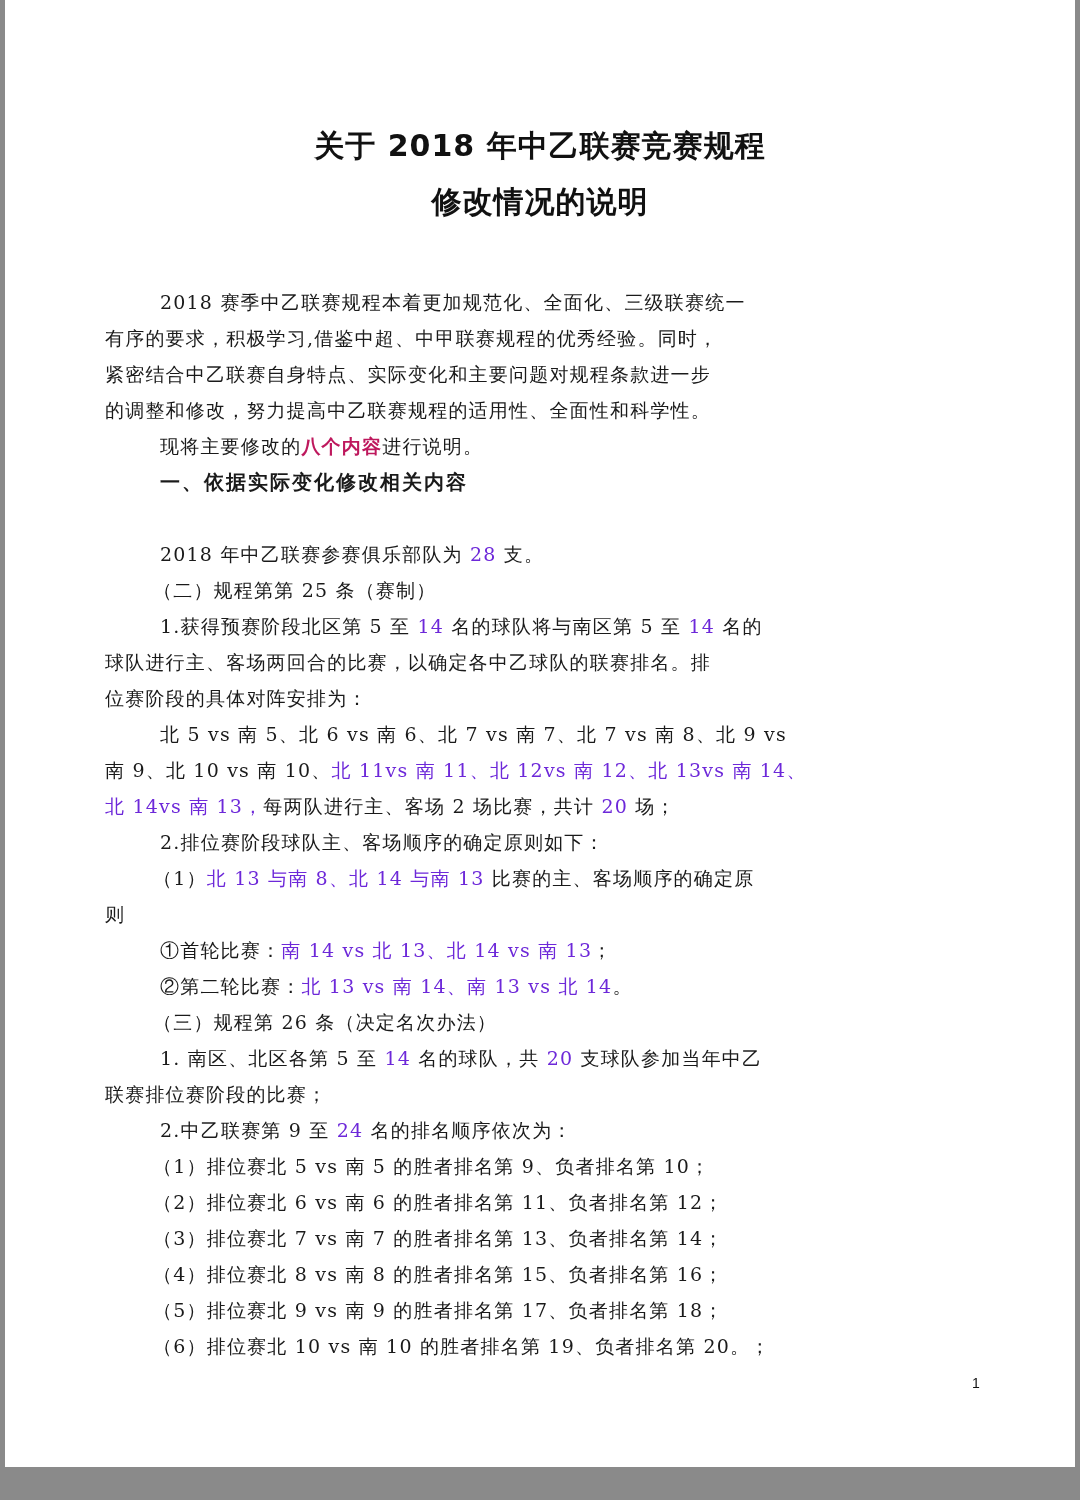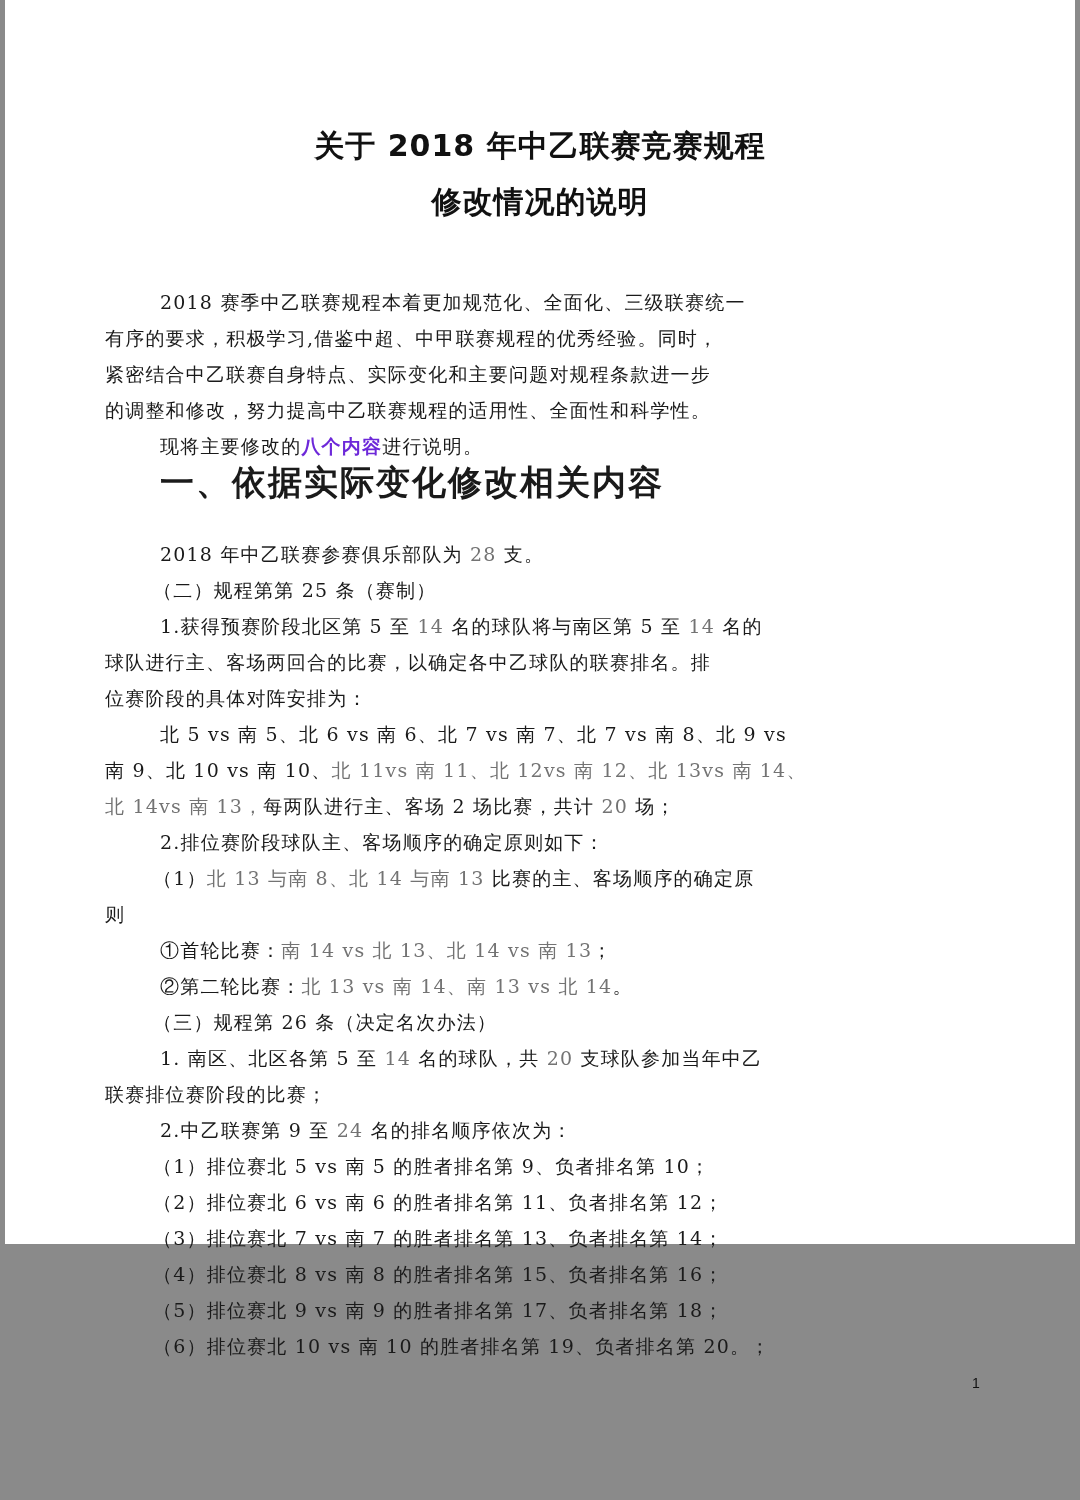--- a/index.html
+++ b/index.html
@@ -3,40 +3,40 @@
 <meta charset="utf-8">
 <style>
   html, body { margin: 0; padding: 0; }
   body {
     width: 1080px; height: 1500px; overflow: hidden;
     background: #8a8a8a;
     position: relative;
     font-family: "DejaVu Serif", "Liberation Serif", serif;
   }
   .page {
-    position: absolute; left: 5px; top: 0; width: 1070px; height: 1244px;
+    position: absolute; left: 5px; top: 0; width: 1070px; height: 1467px;
     background: #ffffff;
   }
   .title {
     position: absolute; left: 0; width: 1070px; text-align: center;
     font-family: "DejaVu Sans", "Liberation Sans", sans-serif;
     font-weight: bold; font-size: 30px; color: #111; letter-spacing: 1px;
   }
   .t1 { top: 126px; }
   .t2 { top: 182px; }
   .line {
     position: absolute; left: 100px; width: 880px;
     font-size: 19px; line-height: 36px; color: #1a1a1a;
     white-space: nowrap; letter-spacing: 1.2px;
   }
   .ind { padding-left: 55px; }
   .ind2 { padding-left: 48px; }
-  .bold { font-weight: bold; font-family: "DejaVu Sans", "Liberation Sans", sans-serif; font-size: 34px; letter-spacing: 2px; }
-  .red { color: #737373; }
-  .redb { color: #6d28d9; font-weight: bold; font-family: "DejaVu Sans", "Liberation Sans", sans-serif; }
+  .bold { font-weight: bold; font-family: "DejaVu Sans", "Liberation Sans", sans-serif; font-size: 20px; letter-spacing: 2px; }
+  .red { color: #6d28d9; }
+  .redb { color: #be185d; font-weight: bold; font-family: "DejaVu Sans", "Liberation Sans", sans-serif; }
   .pagenum {
     position: absolute; left: 967px; top: 1375px;
     font-family: "Liberation Sans", sans-serif; font-size: 14px; color: #111;
   }
 </style>
 </head>
 <body>
 
 <div class="page">
   <div class="title t1">关于 2018 年中乙联赛竞赛规程</div>

